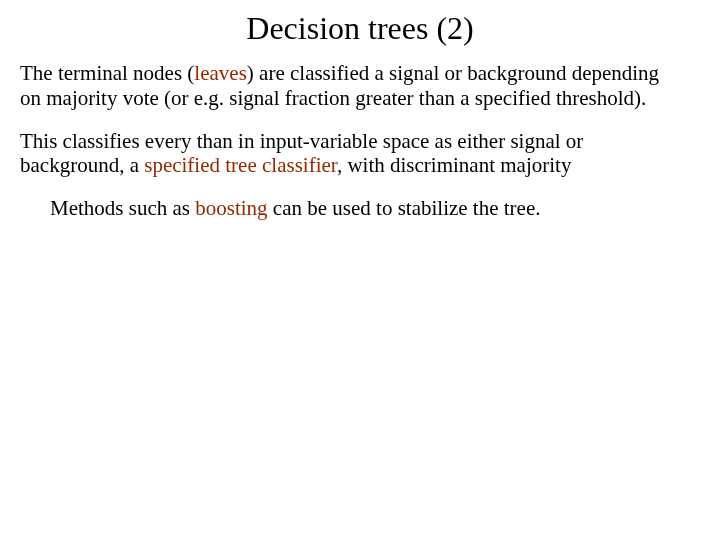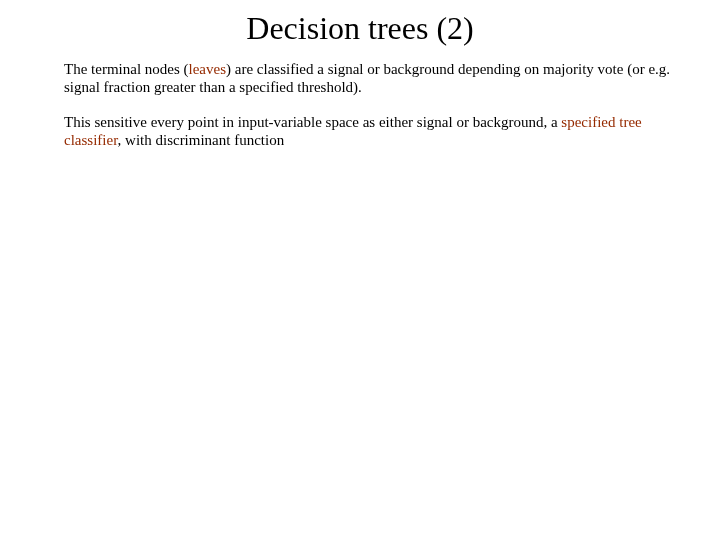--- a/index.html
+++ b/index.html
@@ -18,23 +18,23 @@
     box-sizing: border-box;
   }
   .title {
     font-size: 32px;
     text-align: center;
     padding-top: 10px;
     padding-bottom: 14px;
     font-weight: normal;
   }
   .para {
-    font-size: 15px;
+    font-size: 21px;
     line-height: 1.18;
-    margin: 0 42px 18px 64px;
+    margin: 0 42px 18px 20px;
     text-align: left;
   }
   .para2 {
     font-size: 21px;
     line-height: 1.18;
     margin: 0 50px 18px 50px;
     text-align: left;
   }
   .formula {
     font-size: 21px;
@@ -48,19 +48,22 @@
 <body>
 <div class="slide">
 
 <div class="title">Decision trees (2)</div>
 
 <div class="para">
   <span>The terminal nodes (</span><span class="brown">leaves</span><span>) are classified a signal or background depending on majority vote (or e.g. signal fraction greater than a specified threshold).</span>
 </div>
 
 <div class="para">
-  <span>This sensitive every point in input-variable space as either signal or background, a </span><span class="brown">specified tree classifier</span><span>, with discriminant function</span>
+  <span>This classifies every than in input-variable space as either signal or background, a </span><span class="brown">specified tree classifier</span><span>, with discriminant majority</span>
 </div>
 
 
 
+<div class="para2">
+  <span>Methods such as </span><span class="brown">boosting</span><span> can be used to stabilize the tree.</span>
+</div>
 
 </div>
 
 </body></html>

